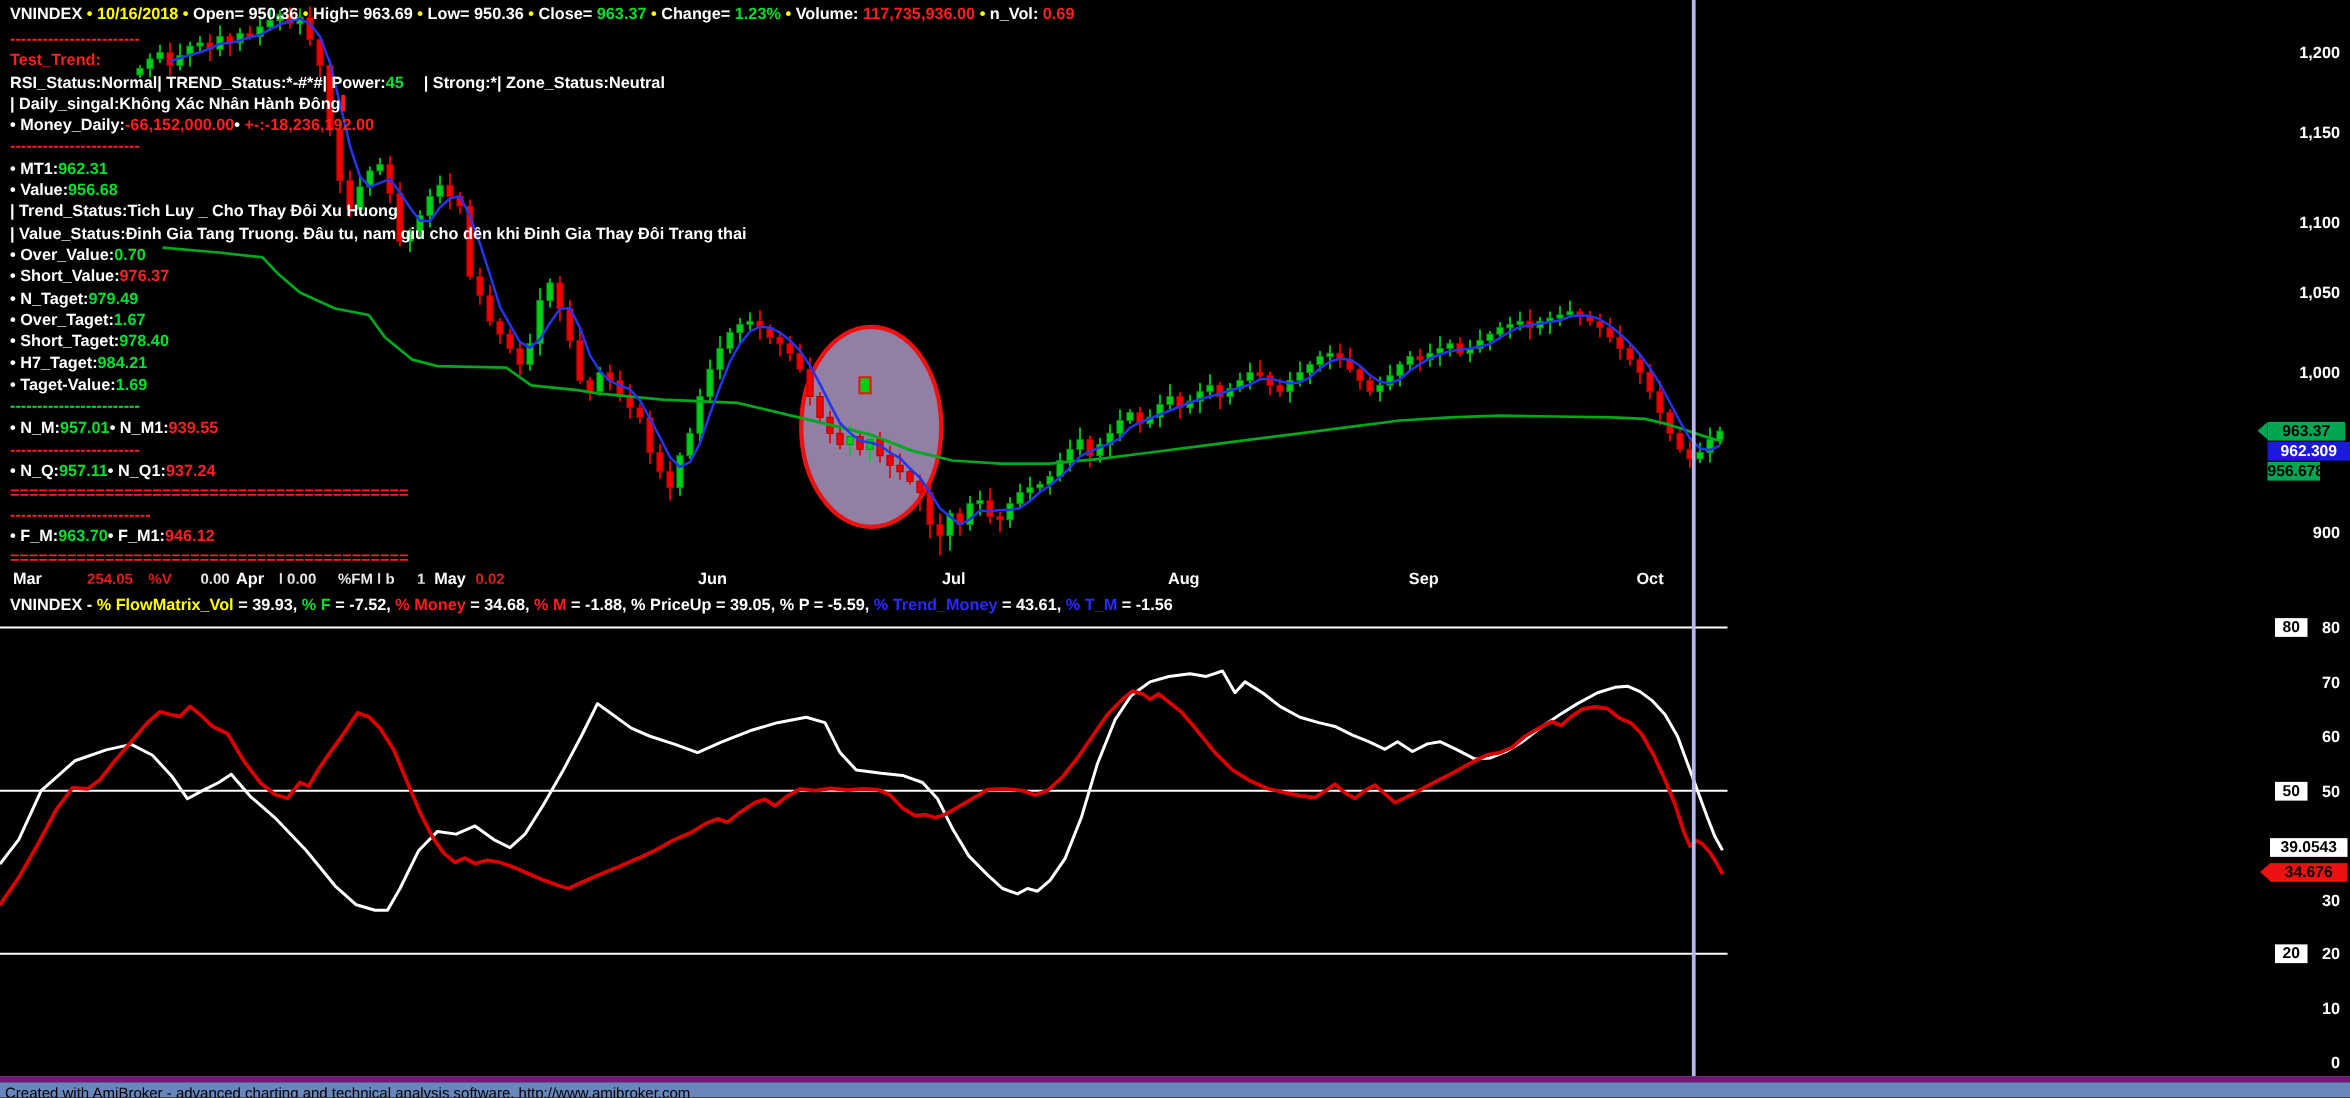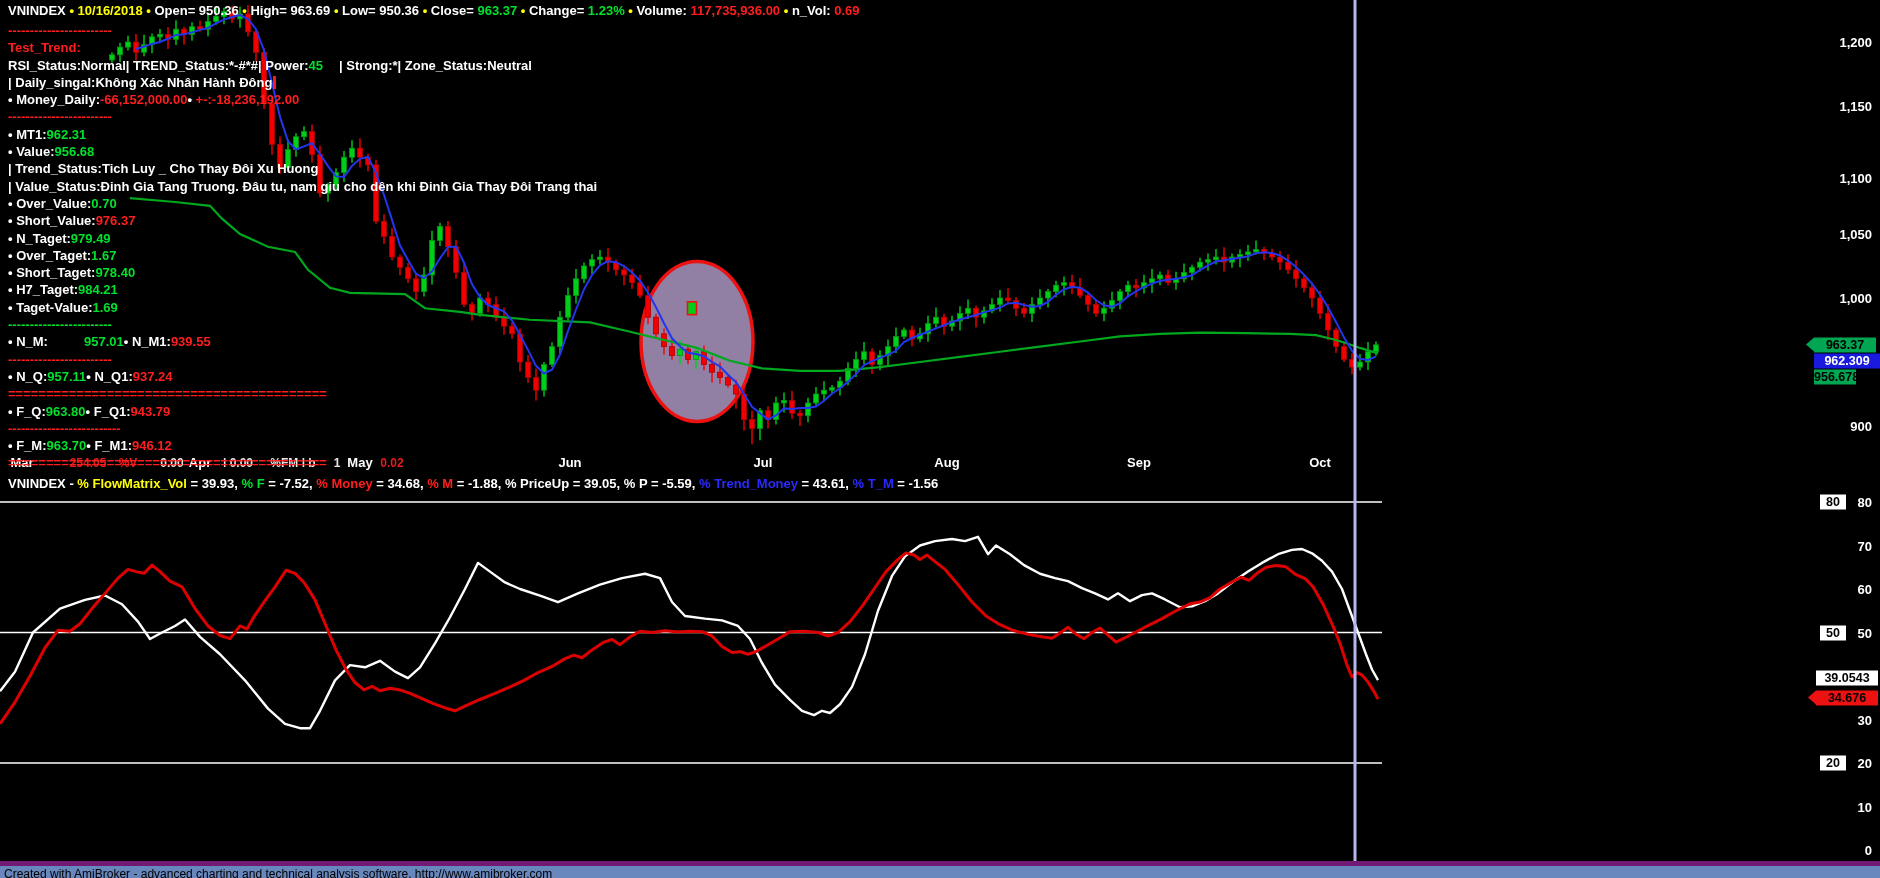--- a/index.html
+++ b/index.html
@@ -367,25 +367,24 @@
     <div><span style="color: rgb(255, 255, 255);">| Trend_Status:Tich Luy _ Cho Thay Đôi Xu Huong</span></div>
     <div><span style="color: rgb(255, 255, 255);">| Value_Status:Đinh Gia Tang Truong. Đâu tu, nam giu cho dên khi Đinh Gia Thay Đôi Trang thai</span></div>
     <div><span style="color: rgb(255, 255, 255);">• Over_Value:</span><span style="color: rgb(0, 224, 44);">0.70</span></div>
     <div><span style="color: rgb(255, 255, 255);">• Short_Value:</span><span style="color: rgb(255, 30, 30);">976.37</span></div>
     <div><span style="color: rgb(255, 255, 255);">• N_Taget:</span><span style="color: rgb(0, 224, 44); margin-top: 40px;">979.49</span></div>
     <div><span style="color: rgb(255, 255, 255);">• Over_Taget:</span><span style="color: rgb(0, 224, 44); text-align: right;">1.67</span></div>
     <div><span style="color: rgb(255, 255, 255);">• Short_Taget:</span><span style="color: rgb(0, 224, 44);">978.40</span></div>
     <div><span style="color: rgb(255, 255, 255);">• H7_Taget:</span><span style="color: rgb(0, 224, 44);">984.21</span></div>
     <div><span style="color: rgb(255, 255, 255);">• Taget-Value:</span><span style="color: rgb(0, 224, 44);">1.69</span></div>
     <div><span style="color: rgb(0, 224, 44);">------------------------</span></div>
-    <div><span style="color: rgb(255, 255, 255);">• N_M:</span><span style="color: rgb(0, 224, 44); margin-left: 36px;">957.01</span><span style="color: rgb(255, 255, 255);">• N_M1:</span><span style="color: rgb(255, 30, 30);">939.55</span></div>
+    <div><span style="color: rgb(255, 255, 255);">• N_M:</span><span style="color: rgb(0, 224, 44);">957.01</span><span style="color: rgb(255, 255, 255);">• N_M1:</span><span style="color: rgb(255, 30, 30);">939.55</span></div>
     <div><span style="color: rgb(255, 30, 30);">------------------------</span></div>
     <div><span style="color: rgb(255, 255, 255);">• N_Q:</span><span style="color: rgb(0, 224, 44);">957.11</span><span style="color: rgb(255, 255, 255);">• N_Q1:</span><span style="color: rgb(255, 30, 30);">937.24</span></div>
     <div><span style="color: rgb(255, 30, 30);">==========================================</span></div>
-    <div><span style="color: rgb(255, 255, 255);">• F_Q:</span><span style="color: rgb(0, 224, 44);">963.80</span><span style="color: rgb(255, 255, 255);">• F_Q1:</span><span style="color: rgb(255, 30, 30);">943.79</span></div>
     <div><span style="color: rgb(255, 30, 30);">--------------------------</span></div>
     <div><span style="color: rgb(255, 255, 255);">• F_M:</span><span style="color: rgb(0, 224, 44);">963.70</span><span style="color: rgb(255, 255, 255);">• F_M1:</span><span style="color: rgb(255, 30, 30);">946.12</span></div>
     <div><span style="color: rgb(255, 30, 30);">==========================================</span></div>
   </div>
 <div id="month-axis">
     <div class="frag" style="left: 88px; color: rgb(255, 30, 30);">254.05</div>
     <div class="frag" style="left: 128px; color: rgb(255, 30, 30);">%V</div>
     <div class="frag" style="left: 172px; color: rgb(255, 255, 255);">0.00</div>
     <div class="frag" style="left: 238px; color: rgb(255, 255, 255);">| 0.00</div>
     <div class="frag" style="left: 293px; color: rgb(255, 255, 255);">%FM | b</div>

